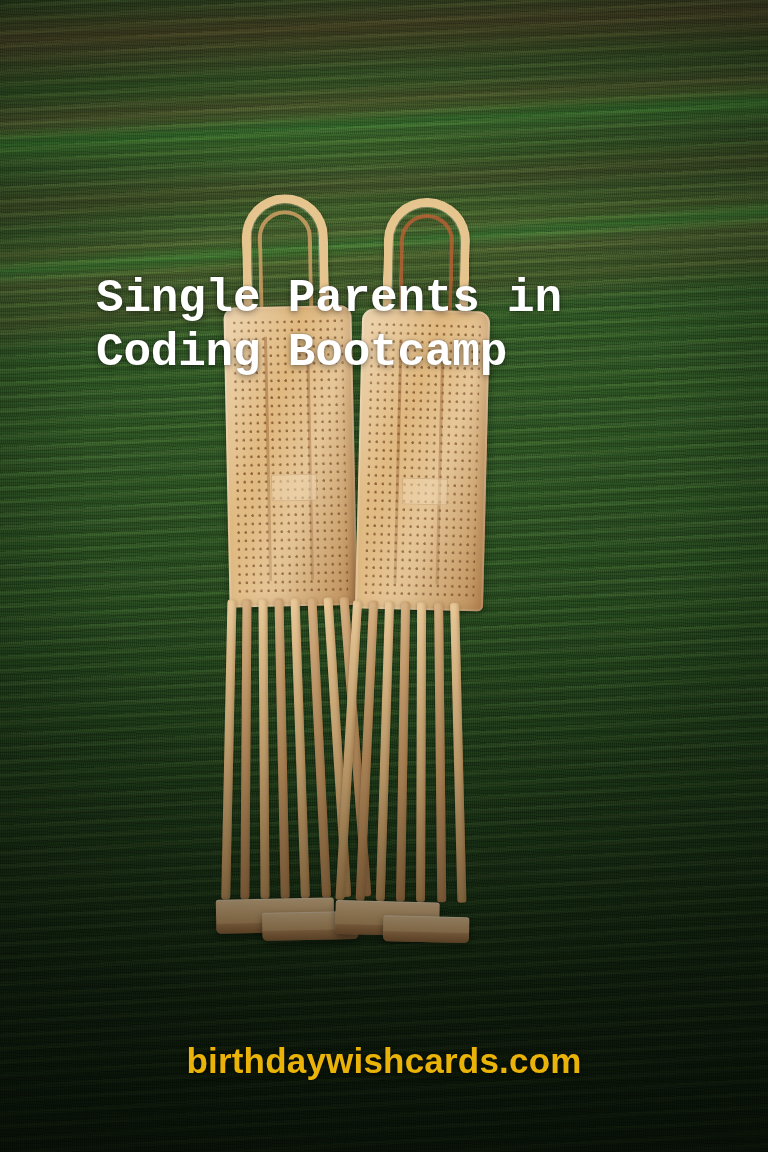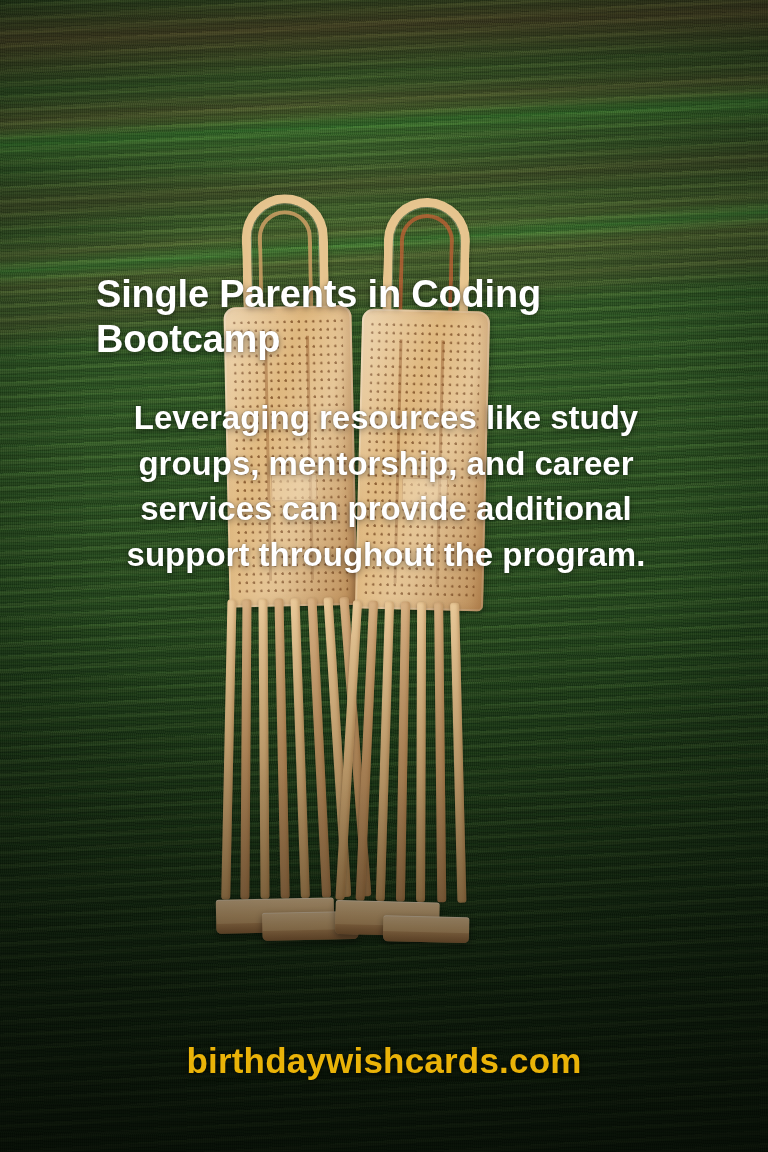--- a/index.html
+++ b/index.html
@@ -169,25 +169,26 @@
     background:linear-gradient(180deg,rgba(160,106,56,.35),rgba(120,74,36,.55));
     border-radius:0 0 5px 5px;
   }
 
   
   .text-layer{position:absolute;inset:0;}
 
   .title{
     position:absolute;left:96px;right:78px;top:272px;
     color:#fff;
-    font-size:38px;
+    font-size:46px;
     font-weight:700;
     line-height:1.18;
     letter-spacing:-.2px;
     text-shadow:0 2px 6px rgba(0,0,0,.40), 0 0 2px rgba(0,0,0,.30);
+    font-family:Liberation Mono, monospace;
   }
 
   .body{
     position:absolute;left:84px;right:80px;top:395px;
     color:#fff;
     font-size:33px;
     font-weight:700;
     line-height:1.38;
     text-align:center;
     text-shadow:0 2px 6px rgba(0,0,0,.40), 0 0 2px rgba(0,0,0,.30);
@@ -274,17 +275,16 @@
         </div>
       </div>
 
     </div>
 
     <div class="vignette"></div>
   </div>
 
   <div class="text-layer">
     <div class="title">Single Parents in Coding Bootcamp</div>
-    <div class="body">Leveraging resources like study groups, mentorship, and career services can provide additional support throughout the program.</div>
     <div class="footer">birthdaywishcards.com</div>
   </div>
 
 </div>
 
 </body></html>

